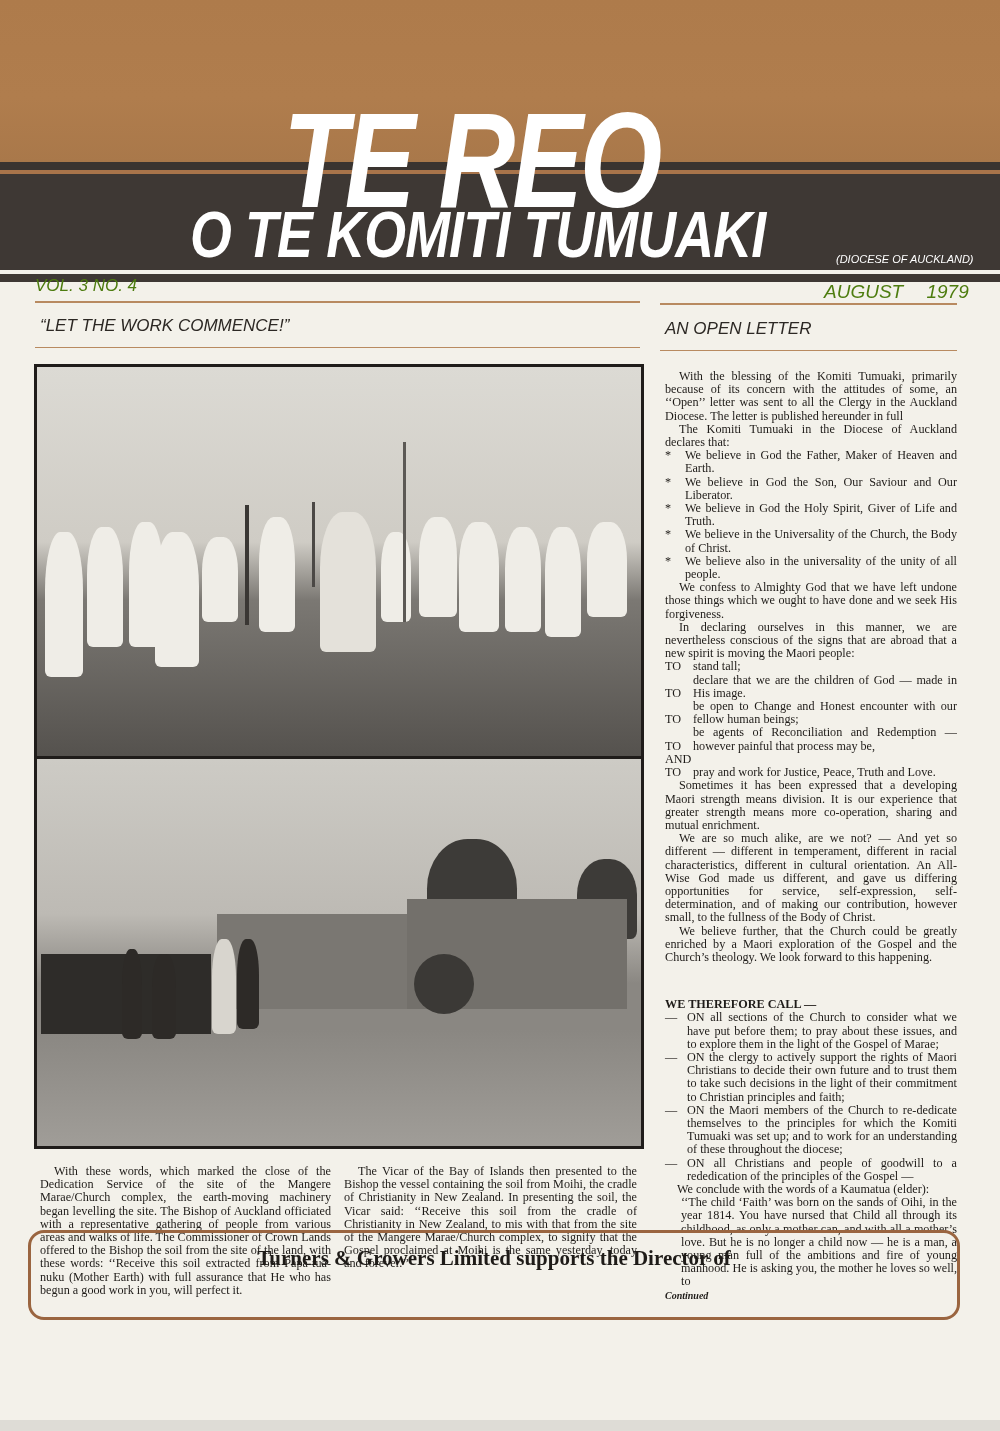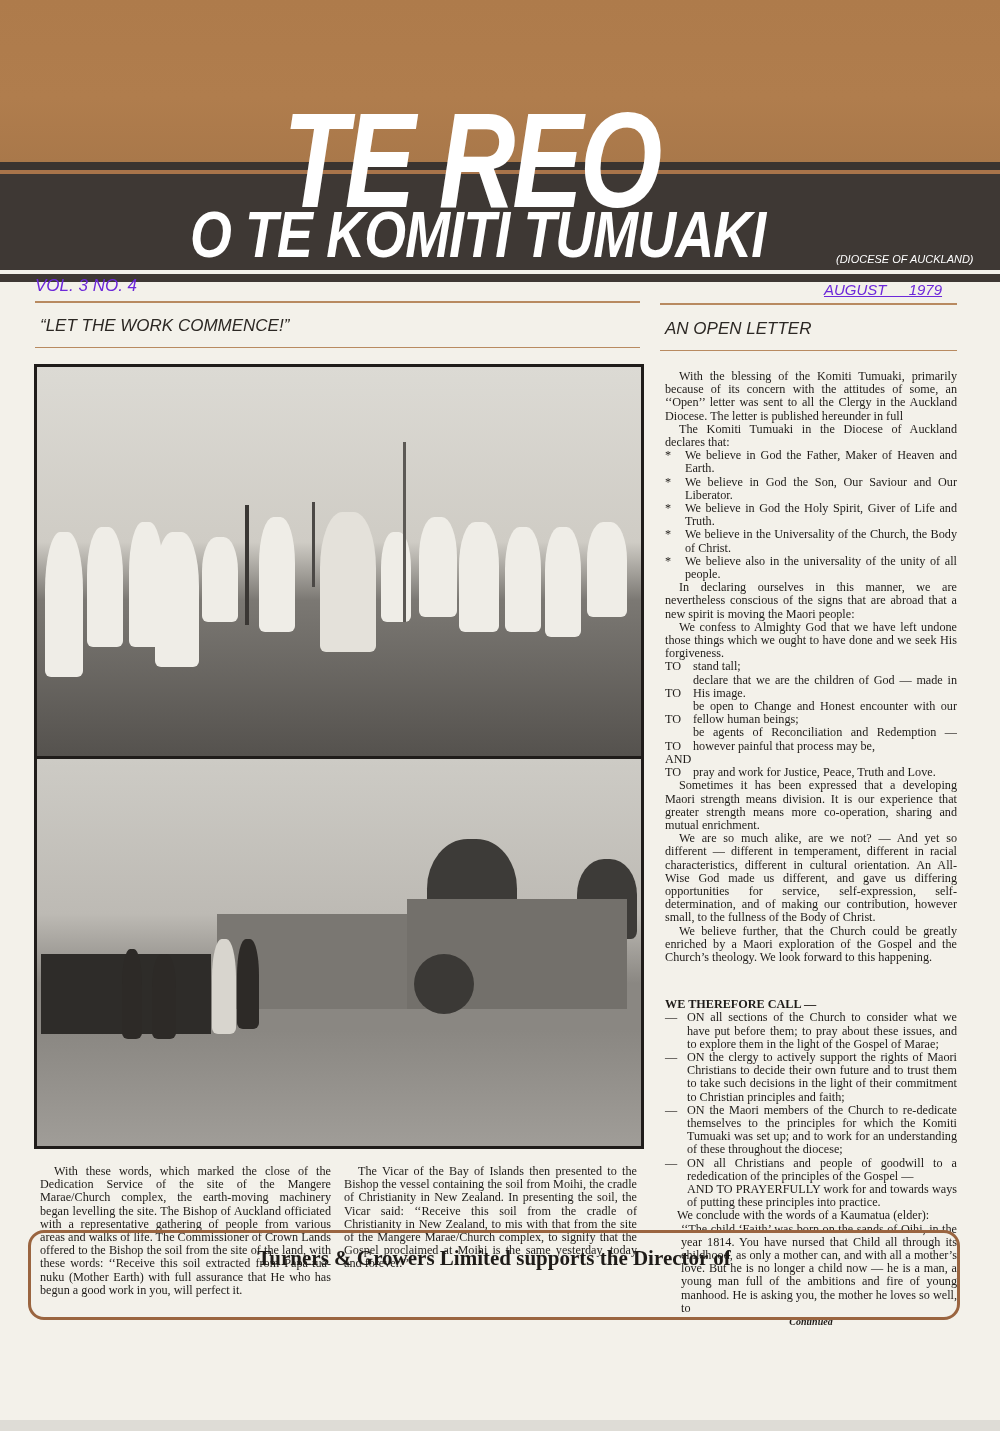--- a/index.html
+++ b/index.html
@@ -8,23 +8,23 @@
   
   #brown-band{left:0;top:0;width:1000px;height:162px;background:linear-gradient(180deg,#ae7b4b 0%,#b07d4d 60%,#a9784a 100%);}
   #dark-stripe1{left:0;top:162px;width:1000px;height:8px;background:#3a3430;}
   #brown-stripe{left:0;top:170px;width:1000px;height:4px;background:#a8744a;}
   #dark-band{left:0;top:174px;width:1000px;height:96px;background:#3e3834;}
   #white-rule{left:0;top:270px;width:1000px;height:4px;background:#f3f1ea;}
   #dark-stripe2{left:0;top:274px;width:1000px;height:8px;background:#3e3834;}
   #title-main{left:283px;top:92px;font-family:"Liberation Sans",sans-serif;font-weight:bold;font-style:italic;font-size:136px;letter-spacing:-4px;color:#ffffff;line-height:1;transform:scaleX(0.78);transform-origin:left top;}
   #title-sub{left:190px;top:203px;font-family:"Liberation Sans",sans-serif;font-weight:bold;font-style:italic;font-size:64px;color:#fff;line-height:1;letter-spacing:-1px;transform:scaleX(0.84);transform-origin:left top;white-space:nowrap;}
   #diocese{left:836px;top:253px;font-family:"Liberation Sans",sans-serif;font-style:italic;font-size:11px;color:#fff;white-space:nowrap;}
-  .brown-text{color:#6d28d9;font-family:"Liberation Sans",sans-serif;font-style:italic;}
+  .brown-text{color:#4d7c0f;font-family:"Liberation Sans",sans-serif;font-style:italic;}
   #volume{left:35px;top:276px;font-size:17px;}
-  #date{left:824px;top:281px;font-size:15px;word-spacing:18px;text-decoration:underline;}
+  #date{left:824px;top:281px;font-size:19px;word-spacing:18px;}
   .rule{height:2px;background:#b88a60;}
   #rule-left-1{left:35px;top:301px;width:605px;}
   #rule-right-1{left:660px;top:303px;width:297px;}
   .kicker{font-family:"Liberation Sans",sans-serif;font-style:italic;font-size:17px;color:#2c2824;white-space:nowrap;}
   #left-head{left:40px;top:316px;}
   #right-head{left:665px;top:319px;}
   #rule-left-2{left:35px;top:347px;width:605px;height:1px;}
   #rule-right-2{left:660px;top:350px;width:297px;height:1px;}
   
   .photo{border:3px solid #1f1c1a;overflow:hidden;}
@@ -44,21 +44,21 @@
   .bullet .txt{flex:1;text-align:justify;}
   .to-line{display:flex;align-items:flex-end;}
   .to-line .mark{width:28px;flex:none;}
   .to-line .txt{flex:1;text-align:justify;}
   .call-head{font-weight:bold;margin-top:15px;}
   .dash-line{display:flex;}
   .dash-line .mark{width:22px;flex:none;}
   .dash-line .txt{flex:1;text-align:justify;}
   .indent-block{padding-left:22px;}
   .quote{padding-left:12px;}
-  #continued{font-style:italic;font-size:10px;text-align:center;font-weight:bold;}
+  #continued{font-style:italic;font-size:10px;text-align:left;font-weight:bold;}
   
   #ad-box{left:28px;top:1230px;width:926px;height:84px;border:3px solid #9a6540;border-radius:16px;}
   #ad-text{position:absolute;left:0;top:12px;width:100%;text-align:center;font-family:"Liberation Serif",serif;font-weight:bold;font-size:21px;line-height:26px;color:#1e1b18;}
   #bottom-edge{left:0;top:1420px;width:1000px;height:11px;background:#dedcd6;}
 </style>
 </head>
 <body>
 
 <div class="abs" id="brown-band"></div>
 <div class="abs" id="dark-stripe1"></div>
@@ -132,22 +132,22 @@
       <span class="txt">We believe in God the Holy Spirit, Giver of Life and Truth.</span>
     </div>
   <div class="bullet">
       <span class="mark">*</span>
       <span class="txt">We believe in the Universality of the Church, the Body of Christ.</span>
     </div>
   <div class="bullet">
       <span class="mark">*</span>
       <span class="txt">We believe also in the universality of the unity of all people.</span>
     </div>
+  <p>We confess to Almighty God that we have left undone those things which we ought to have done and we seek His forgiveness.</p>
   <p>In declaring ourselves in this manner, we are nevertheless conscious of the signs that are abroad that a new spirit is moving the Maori people:</p>
-  <p>We confess to Almighty God that we have left undone those things which we ought to have done and we seek His forgiveness.</p>
   <div class="to-line">
       <span class="mark">TO</span>
       <span class="txt">stand tall;</span>
     </div>
   <div class="to-line">
       <span class="mark">TO</span>
       <span class="txt">declare that we are the children of God — made in His image.</span>
     </div>
   <div class="to-line">
       <span class="mark">TO</span>
@@ -175,21 +175,20 @@
       <span class="txt">ON the clergy to actively support the rights of Maori Christians to decide their own future and to trust them to take such decisions in the light of their commitment to Christian principles and faith;</span>
     </div>
   <div class="dash-line">
       <span class="mark">—</span>
       <span class="txt">ON the Maori members of the Church to re-dedicate themselves to the principles for which the Komiti Tumuaki was set up; and to work for an understanding of these throughout the diocese;</span>
     </div>
   <div class="dash-line">
       <span class="mark">—</span>
       <span class="txt">ON all Christians and people of goodwill to a rededication of the principles of the Gospel —</span>
     </div>
-  <div class="indent-block">AND TO PRAYERFULLY work for and towards ways of putting these principles into practice.</div>
   <div style="padding-left:12px;">We conclude with the words of a Kaumatua (elder):</div>
   <div class="quote" style="padding-left:16px;text-align:justify;">‘‘The child ‘Faith’ was born on the sands of Oihi, in the year 1814. You have nursed that Child all through its childhood, as only a mother can, and with all a mother’s love. But he is no longer a child now — he is a man, a young man full of the ambitions and fire of young manhood. He is asking you, the mother he loves so well, to</div>
   <div id="continued">Continued</div>
 </div>
 
 <div class="abs col" id="left-body">
   <p>With these words, which marked the close of the Dedication Service of the site of the Mangere Marae/Church complex, the earth-moving machinery began levelling the site. The Bishop of Auckland officiated with a representative gathering of people from various areas and walks of life. The Commissioner of Crown Lands offered to the Bishop the soil from the site of the land, with these words: ‘‘Receive this soil extracted from Papa-tua-nuku (Mother Earth) with full assurance that He who has begun a good work in you, will perfect it.</p>
 </div>
 <div class="abs col" id="mid-body">
   <p>The Vicar of the Bay of Islands then presented to the Bishop the vessel containing the soil from Moihi, the cradle of Christianity in New Zealand. In presenting the soil, the Vicar said: ‘‘Receive this soil from the cradle of Christianity in New Zealand, to mis with that from the site of the Mangere Marae/Church complex, to signify that the Gospel proclaimed at Moihi is the same yesterday, today and forever.’’</p>

